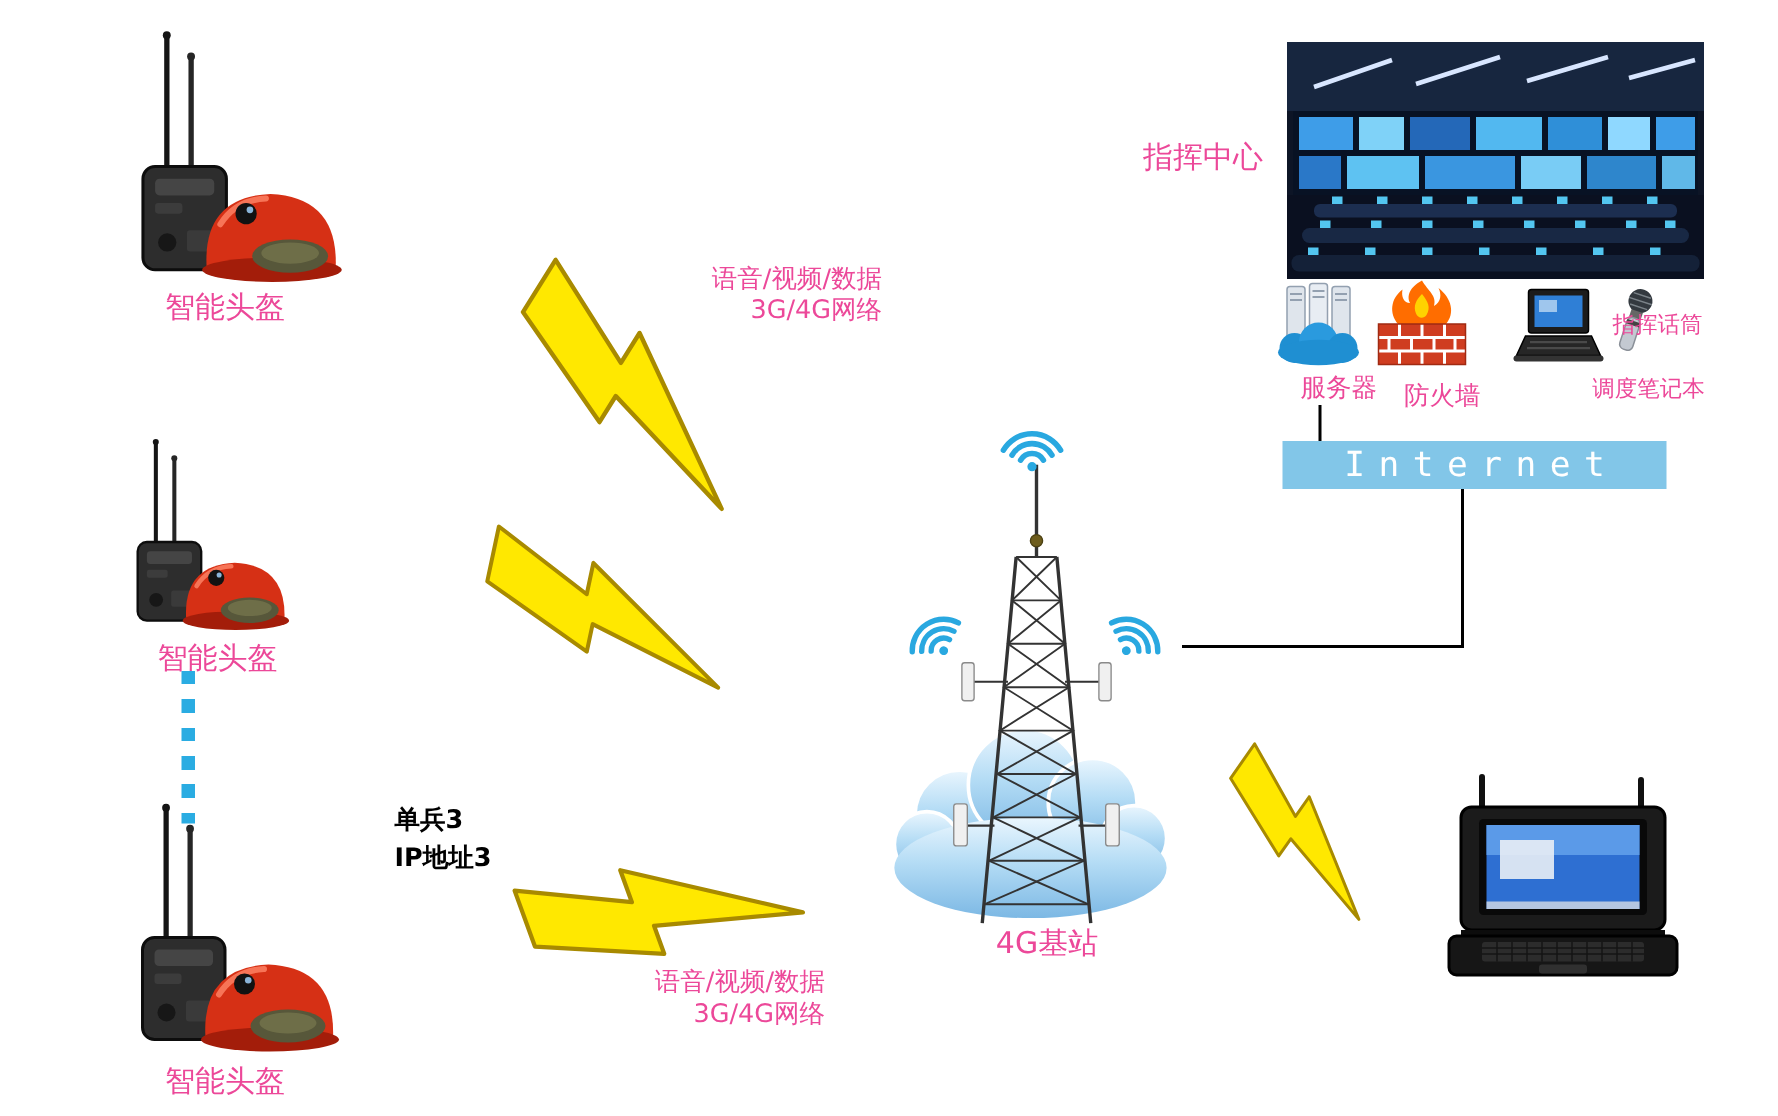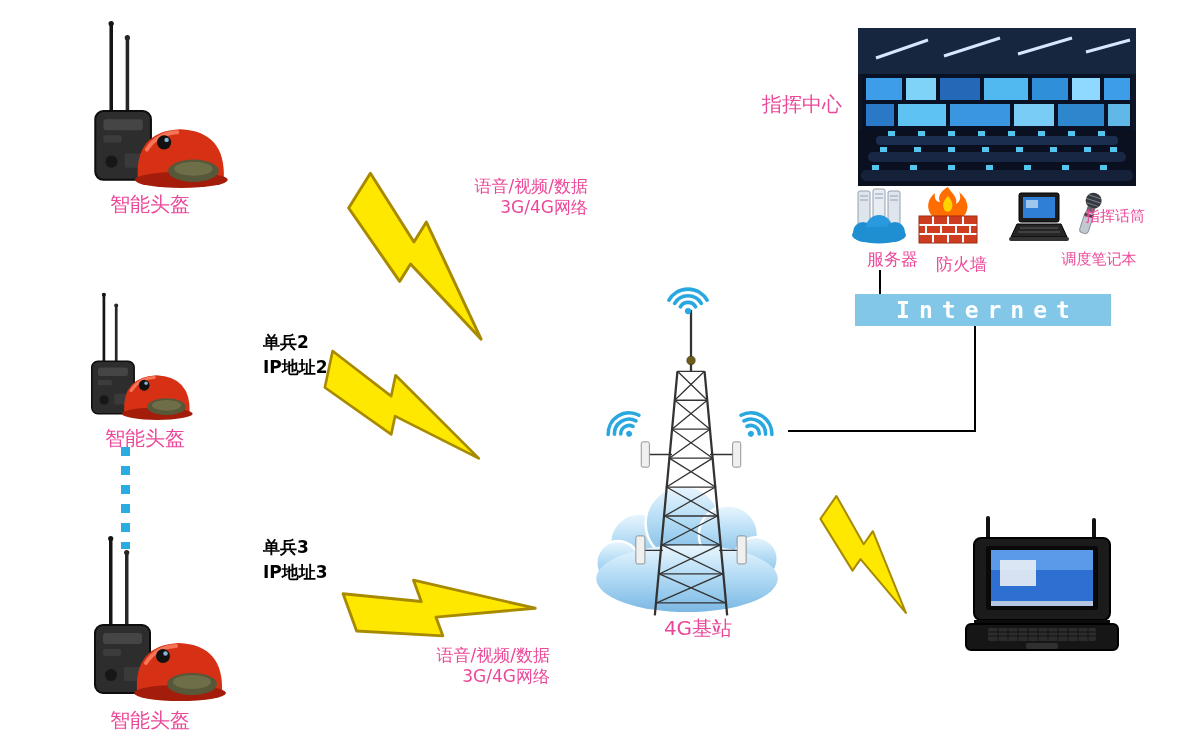--- a/index.html
+++ b/index.html
@@ -22,21 +22,21 @@
   .fs20{font-size:20px;}
   .bolt-shape{fill:var(--c-lightning,#ffe800);stroke:#a88a00;stroke-width:2;stroke-linejoin:round;}
   .wifi-stroke{stroke:var(--c-wifi,#29a8e0);fill:none;stroke-width:3.4;stroke-linecap:round;}
   .wifi-dot{fill:var(--c-wifi,#29a8e0);}
   .internet-bar{
     background:var(--c-internet,#82c6e8);
     display:flex;align-items:center;justify-content:center;
   }
   .internet-text{
     color:#fff;font-family:"DejaVu Sans Mono","Liberation Mono",monospace;
-    font-size:23px;font-weight:bold;letter-spacing:9px;text-indent:9px;white-space:nowrap;
+    font-size:23px;font-weight:normal;letter-spacing:9px;text-indent:9px;white-space:nowrap;
   }
   .conn{background:#000;}
   .ellipsis-dashes{
     background:repeating-linear-gradient(to bottom,var(--c-dots,#2aace2) 0 9px,transparent 9px 19px);
   }
 </style>
 </head>
 <body>
 
 <div id="canvas">
@@ -83,24 +83,20 @@
     </svg>
   <div class="abs lbl fs19" style="left:65px;top:426px;width:160px">智能头盔</div>
 
   <div class="abs ellipsis-dashes" style="left:121px;top:447px;width:9px;height:102px"></div>
 
   <svg class="abs" style="left:80px;top:535px;width:150px;height:170px">
       <use href="#sym-helmet"></use>
     </svg>
   <div class="abs lbl fs19" style="left:70px;top:708px;width:160px">智能头盔</div>
 
-  <div class="abs lbl-left" style="left:263px;top:330px;width:140px">
-    <div>单兵2</div>
-    <div>IP地址2</div>
-  </div>
   <div class="abs lbl-left" style="left:263px;top:535px;width:140px">
     <div>单兵3</div>
     <div>IP地址3</div>
   </div>
 
   <div class="abs lbl fs17" style="left:388px;top:176px;width:200px">
     <div>语音/视频/数据</div>
     <div>3G/4G网络</div>
   </div>
   <div class="abs lbl fs17" style="left:340px;top:645px;width:210px">
@@ -256,21 +252,21 @@
 
   <svg class="abs" style="left:1072px;top:190px;width:34px;height:50px" viewBox="0 0 34 50">
     <g transform="rotate(18 17 25)">
       <circle cx="17" cy="10" r="8" fill="#33393f"></circle>
       <path d="M11,6 h12 M9,10 h16 M11,14 h12" stroke="#7a8288" stroke-width="1"></path>
       <rect x="13" y="17" width="8" height="5" fill="#666"></rect>
       <rect x="12.5" y="22" width="9" height="22" rx="3.5" fill="#c3c9d1" stroke="#8a9098"></rect>
       <rect x="12.5" y="24" width="9" height="3" fill="#444"></rect>
     </g>
   </svg>
-  <div class="abs lbl fs15" style="left:1065px;top:207px;width:80px;text-align:right">指挥话筒</div>
+  <div class="abs lbl fs15" style="left:1065px;top:207px;width:80px;text-align:center">指挥话筒</div>
 
   <div class="abs internet-bar" style="left:855px;top:294px;width:256px;height:32px">
     <span class="internet-text">Internet</span>
   </div>
 
   <div class="abs conn" style="left:879px;top:270px;width:2px;height:24px"></div>
   <div class="abs conn" style="left:974px;top:326px;width:2px;height:106px"></div>
   <div class="abs conn" style="left:788px;top:430px;width:188px;height:2px"></div>
 
   <svg class="abs" style="left:962px;top:516px;width:160px;height:138px" viewBox="0 0 160 138">

